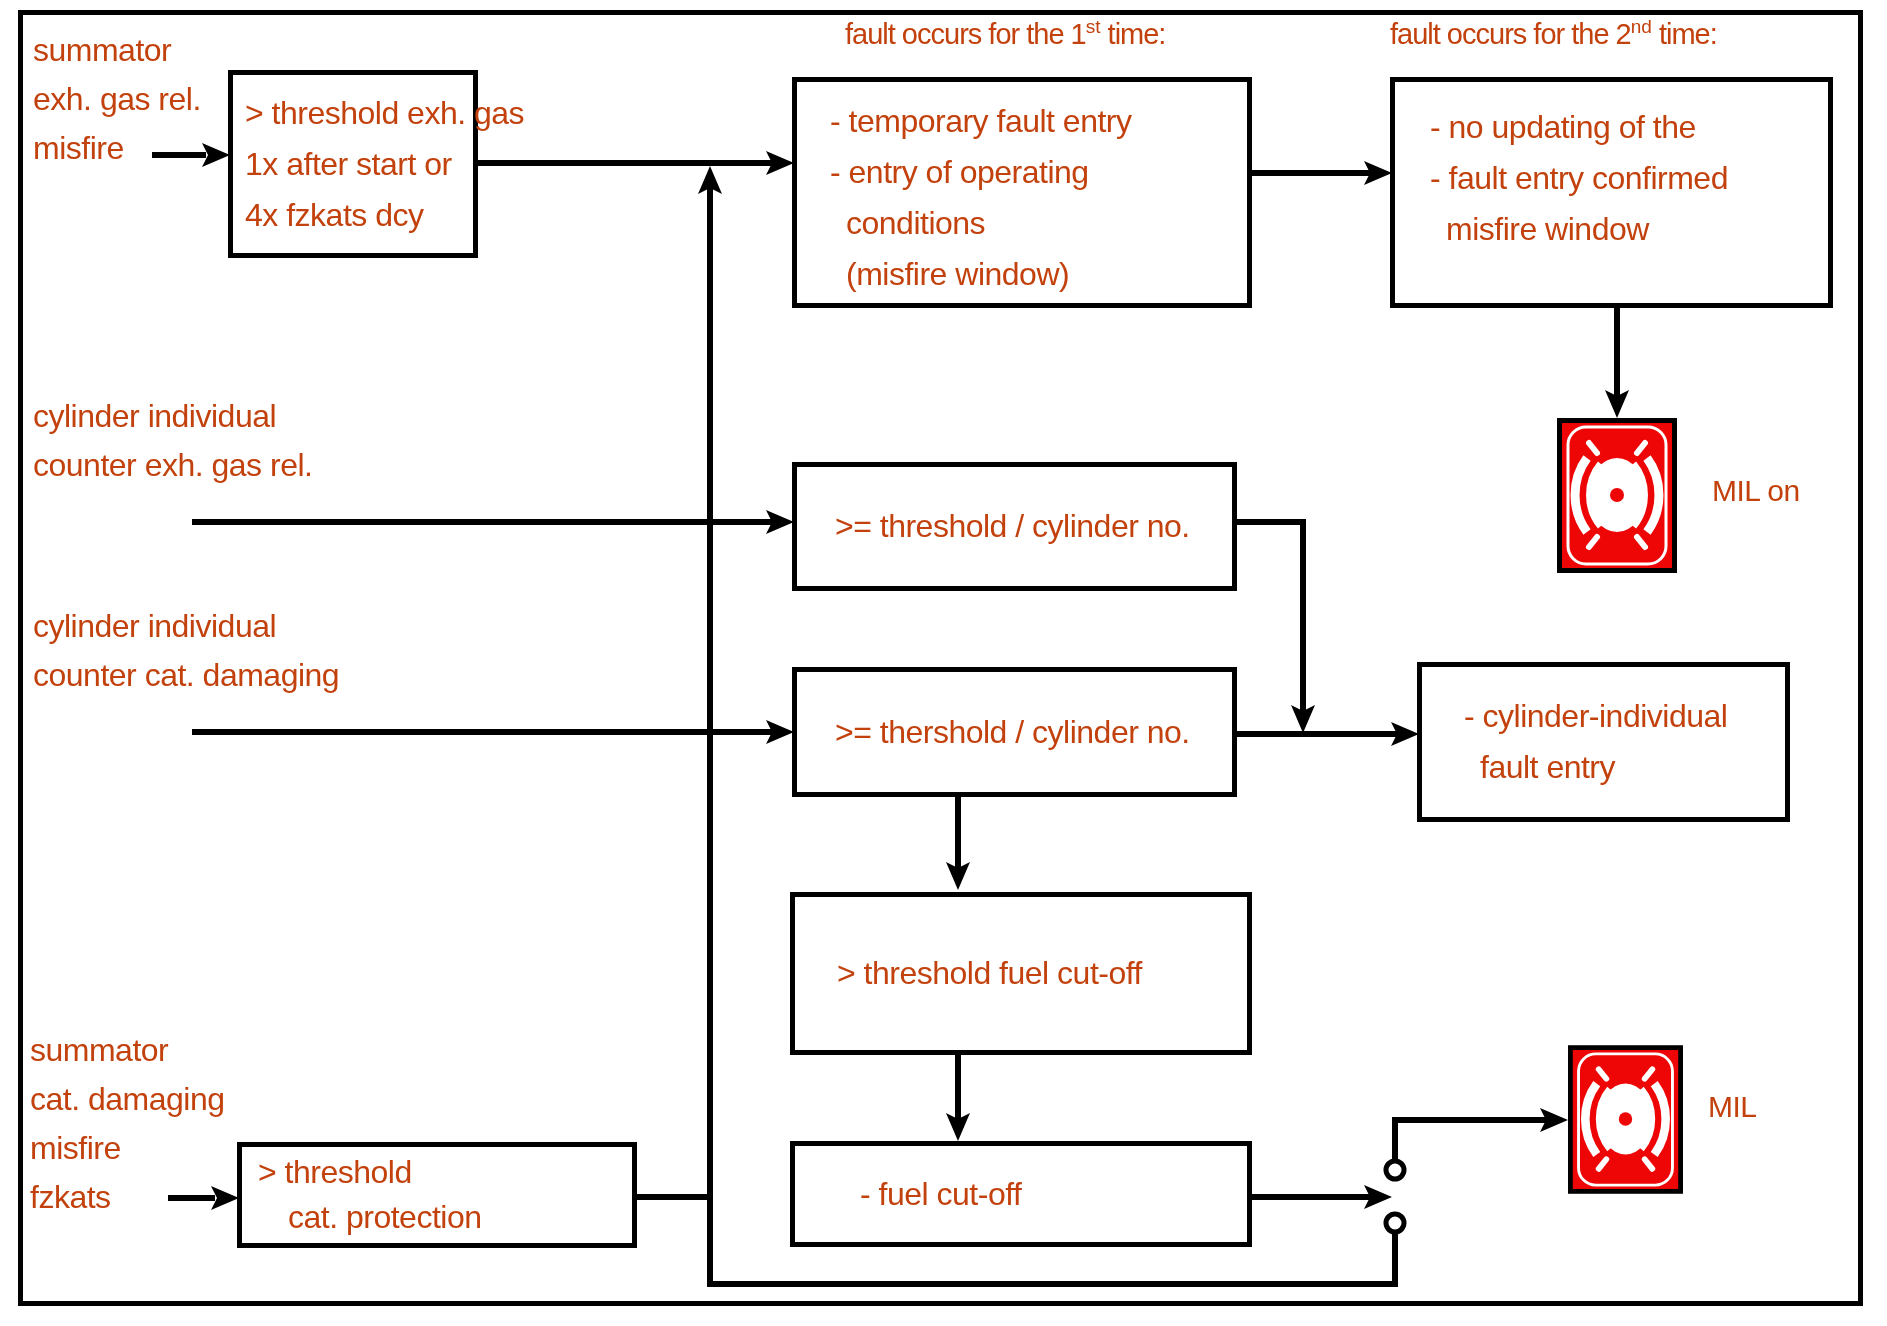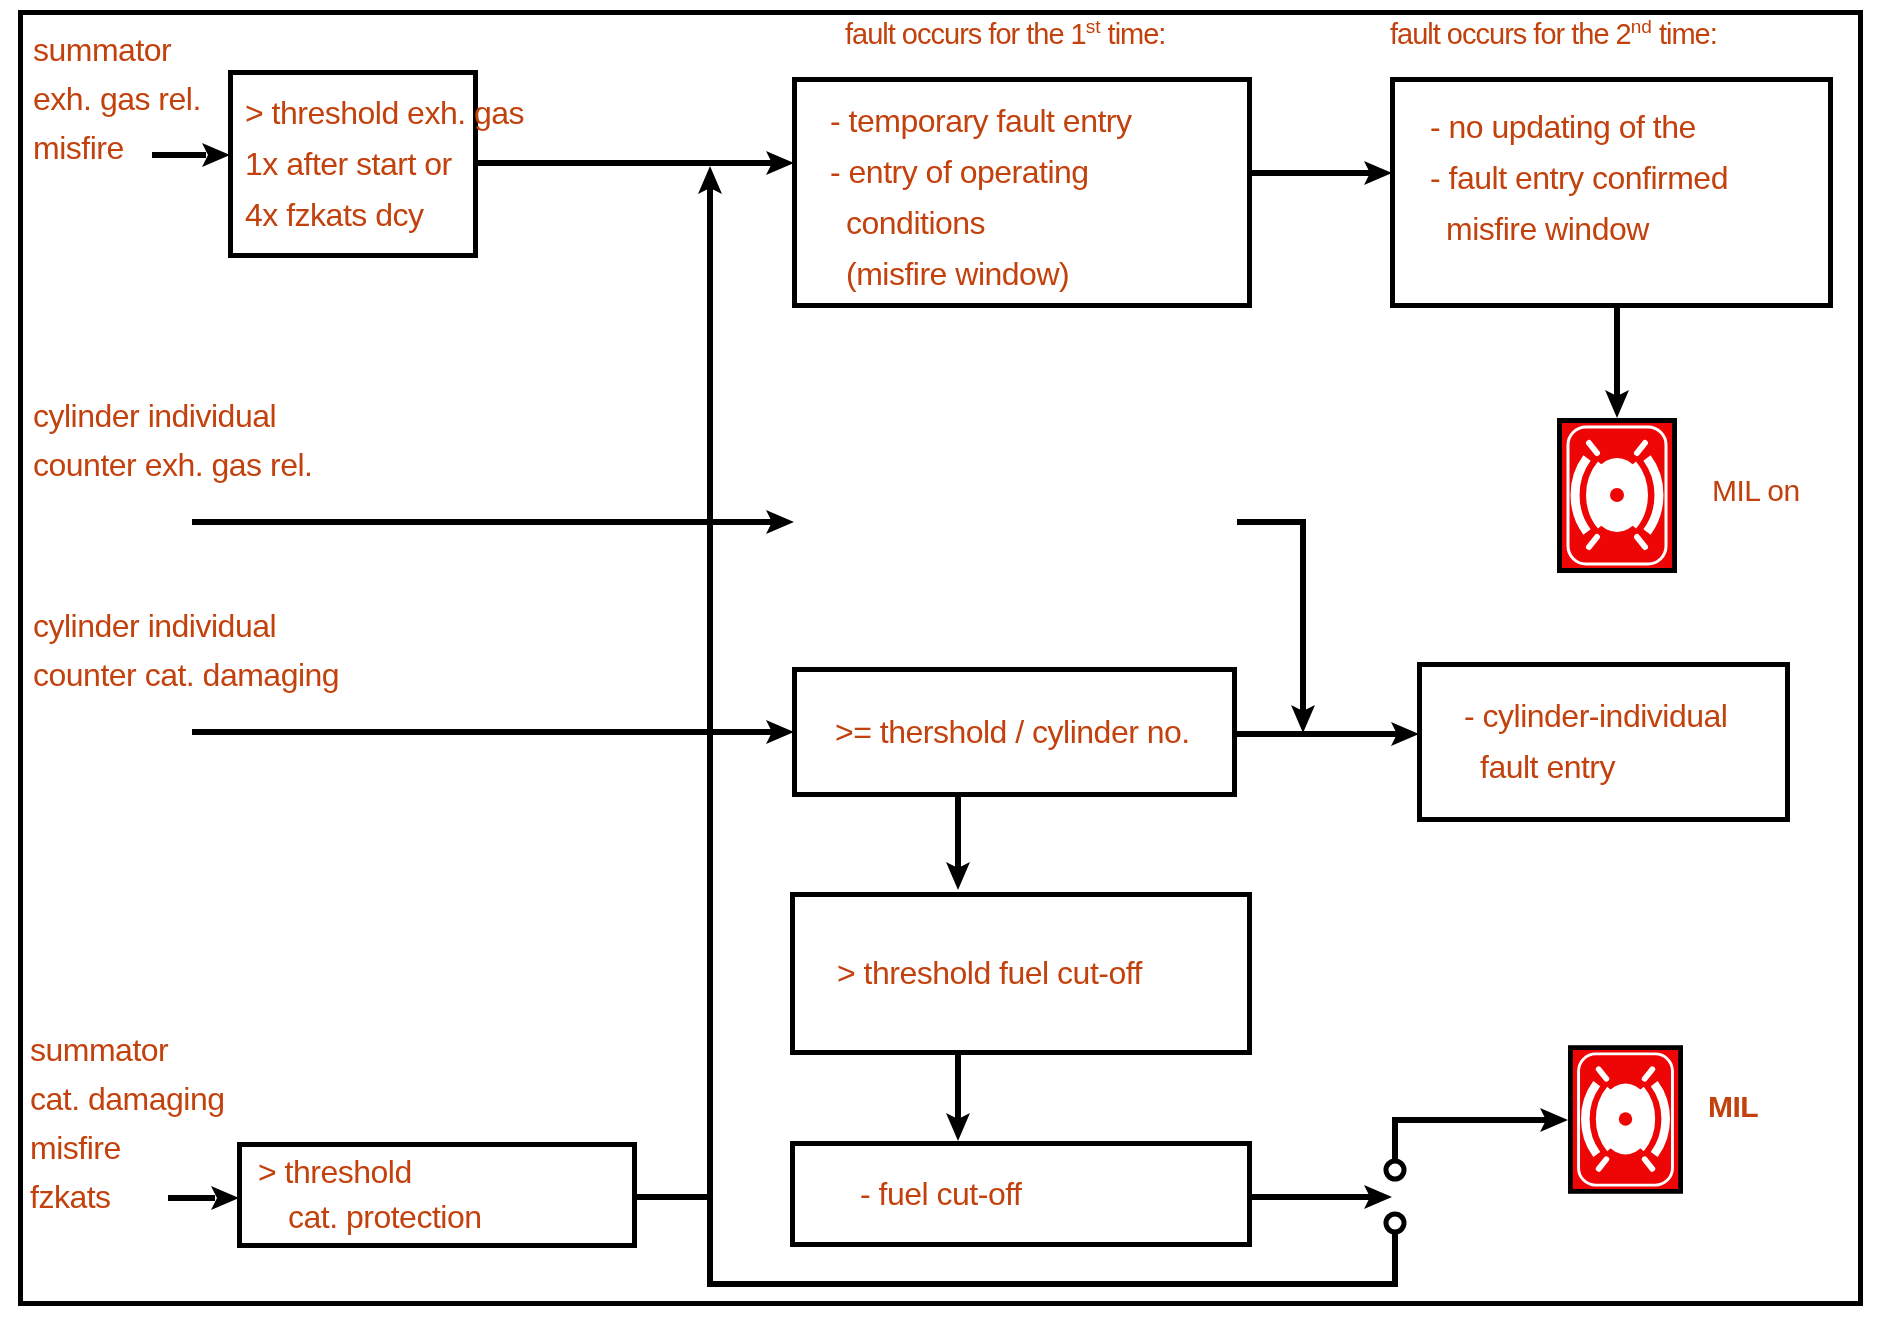--- a/index.html
+++ b/index.html
@@ -75,20 +75,23 @@
     <div class="txt ind">conditions</div>
     <div class="txt ind">(misfire window)</div>
   </div>
 
   <div class="box" style="left:1390px;top:77px;width:443px;height:231px;padding-left:35px;justify-content:flex-start;padding-top:20px;">
     <div class="txt">- no updating of the</div>
     <div class="txt">- fault entry confirmed</div>
     <div class="txt ind">misfire window</div>
   </div>
 
+  <div class="box" style="left:792px;top:462px;width:445px;height:129px;padding-left:38px;">
+    <div class="txt">&gt;= threshold / cylinder no.</div>
+  </div>
 
   <div class="box" style="left:792px;top:667px;width:445px;height:130px;padding-left:38px;">
     <div class="txt">&gt;= thershold / cylinder no.</div>
   </div>
 
   <div class="box" style="left:1417px;top:662px;width:373px;height:160px;padding-left:42px;">
     <div class="txt">- cylinder-individual</div>
     <div class="txt ind">fault entry</div>
   </div>
 
@@ -128,21 +131,21 @@
     <path d="M 44,46 A 42,46 0 0 0 44,108" fill="none" stroke="#fff" stroke-width="8"></path>
     <path d="M 90,40 A 52,58 0 0 1 90,114" fill="none" stroke="#fff" stroke-width="9"></path>
     <path d="M 76,46 A 42,46 0 0 1 76,108" fill="none" stroke="#fff" stroke-width="8"></path>
     <ellipse cx="60" cy="77" rx="28" ry="37" fill="#fff"></ellipse>
     <circle cx="60" cy="77" r="7" fill="#ee0505"></circle>
     <line x1="40" y1="35" x2="32" y2="25" stroke="#fff" stroke-width="6" stroke-linecap="round"></line>
     <line x1="80" y1="35" x2="88" y2="25" stroke="#fff" stroke-width="6" stroke-linecap="round"></line>
     <line x1="40" y1="119" x2="32" y2="129" stroke="#fff" stroke-width="6" stroke-linecap="round"></line>
     <line x1="80" y1="119" x2="88" y2="129" stroke="#fff" stroke-width="6" stroke-linecap="round"></line>
   </svg>
-  <div class="mil-label" style="left:1708px;top:1090px;font-weight:bold;">MIL</div>
+  <div class="mil-label" style="left:1708px;top:1090px;">MIL</div>
 
   <svg id="connectors" width="1887" height="1326" viewBox="0 0 1887 1326">
     <g stroke="#000" stroke-width="6" fill="#000">
 
       <g>
         <line x1="152" y1="155" x2="206" y2="155"></line>
         <polygon points="230,155 202,143 208,155 202,167" stroke="none"></polygon>
       </g>
 
       <g>

